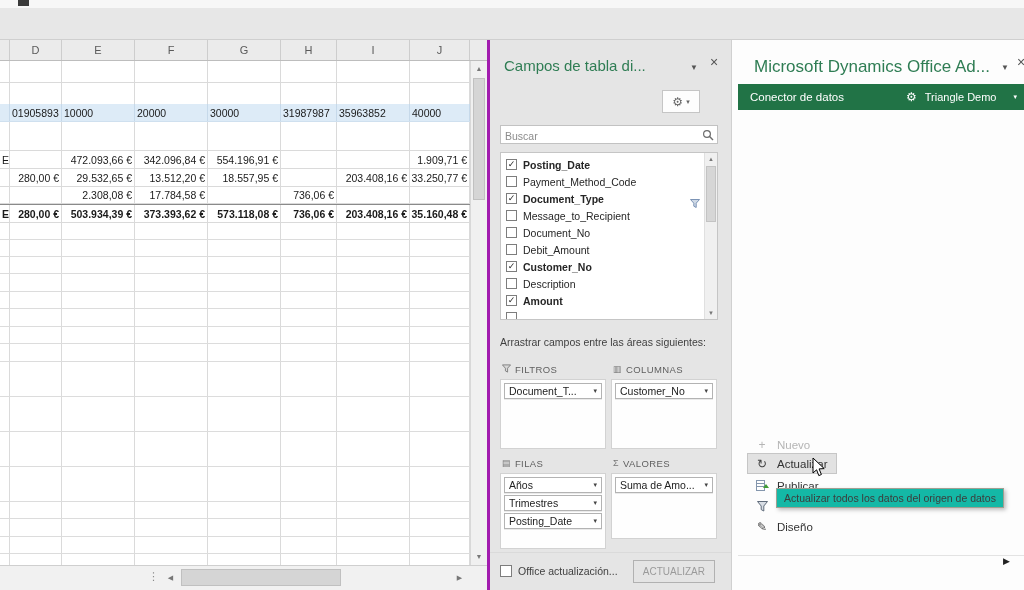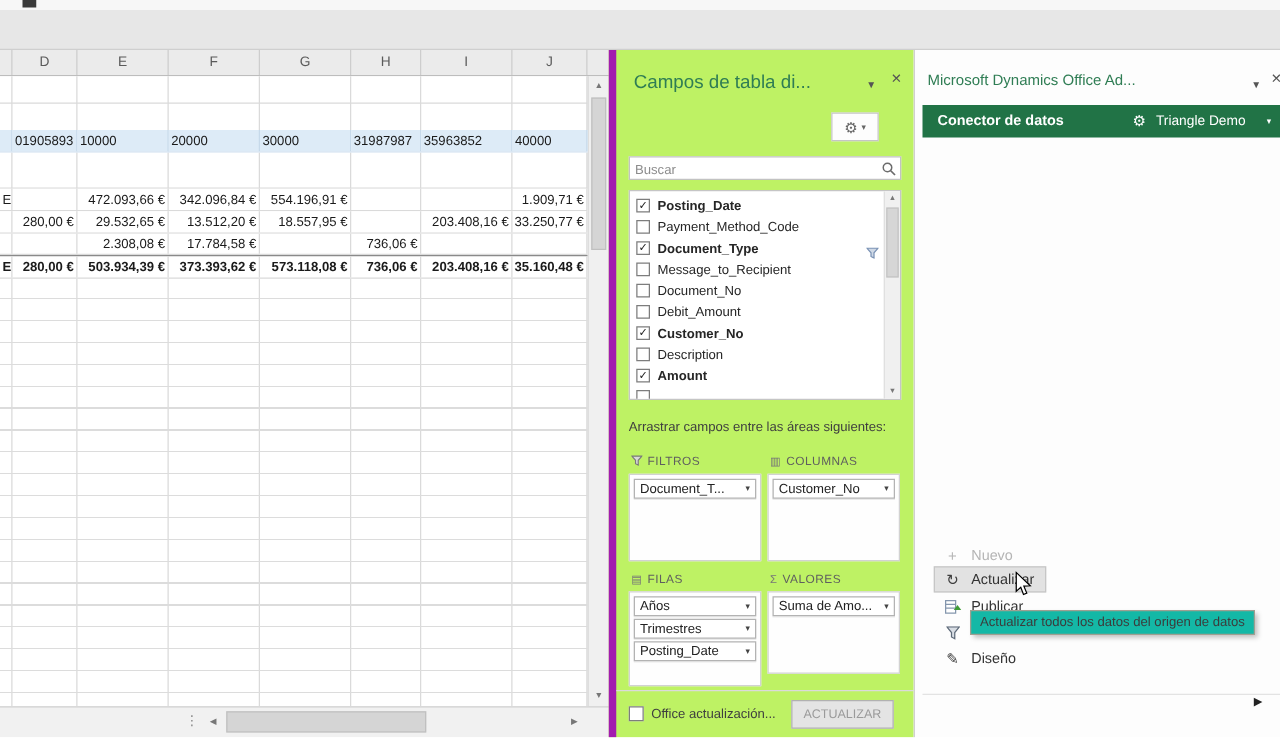--- a/index.html
+++ b/index.html
@@ -30,21 +30,21 @@
   .srow.total{font-weight:bold;border-top:1px solid #8a8a8a}
   .vscroll{position:absolute;left:470px;top:21px;width:17px;height:504px;background:#f0f0f0;border-left:1px solid #d8d8d8}
   .vs-arrow{position:absolute;left:0;right:0;height:16px;text-align:center;font-size:7px;line-height:16px;color:#777}
   .vs-thumb{position:absolute;left:2px;top:17px;width:12px;height:122px;background:#d5d5d5;border:1px solid #c0c0c0}
   .hbar{position:absolute;left:0;top:525px;width:487px;height:25px;background:#f1f1f1;border-top:1px solid #cfcfcf}
   .h-dots{position:absolute;left:148px;top:4px;font-size:11px;color:#8a8a8a}
   .h-arrow{position:absolute;top:3px;width:17px;height:17px;text-align:center;font-size:7px;line-height:17px;color:#777}
   .h-thumb{position:absolute;left:181px;top:3px;width:160px;height:17px;background:#d5d5d5;border:1px solid #c0c0c0}
 
   
-  .pivot{position:absolute;left:487px;top:40px;width:244px;height:550px;background:#bef264;border-left:6px solid #a21caf}
+  .pivot{position:absolute;left:487px;top:40px;width:244px;height:550px;background:#e5e5e5;border-left:3px solid #a21caf}
   .p-title{position:absolute;left:14px;top:17px;font-size:15px;color:#2f7d54;white-space:nowrap}
   .p-chev{position:absolute;left:200px;top:23px;font-size:8px;color:#555;cursor:default}
   .p-close{position:absolute;left:220px;top:14px;font-size:14px;color:#555}
   .p-sub{position:absolute;left:10px;top:48px;width:158px;font-size:10.5px;line-height:13px;color:#3c3c3c}
   .p-gearbtn{position:absolute;left:172px;top:50px;width:38px;height:23px;background:#fdfdfd;border:1px solid #c5c5c5;display:flex;align-items:center;justify-content:center;gap:3px}
   .p-gearbtn .g{font-size:12px;color:#666;line-height:1}
   .p-gearbtn .v{font-size:7px;color:#666}
   .p-search{position:absolute;left:10px;top:85px;width:218px;height:19px;background:#fff;border:1px solid #c2c2c2}
   .p-search-input{width:100%;height:100%;border:none;outline:none;background:transparent;font-size:10.5px;padding:0 18px 0 4px;color:#444;font-family:"Liberation Sans",sans-serif}
   .p-search-input::placeholder{color:#8c8c8c}
@@ -66,25 +66,25 @@
   .chip{height:16px;display:flex;align-items:center;justify-content:space-between;margin:2px 2px 1px 2px;padding:0 4px;background:#fff;border:1px solid #b3b3b3;box-shadow:0 1px 0 rgba(0,0,0,.08)}
   .chip-t{font-size:10.5px;color:#222;white-space:nowrap;overflow:hidden}
   .chip-d{font-size:7px;color:#444;margin-left:3px}
   .p-defer{position:absolute;left:0;top:512px;width:100%;height:38px;border-top:1px solid #dadada}
   .p-defer .cb{position:absolute;left:10px;top:12px;margin:0}
   .p-defer-label{position:absolute;left:28px;top:12px;font-size:10.5px;color:#3f3f3f;white-space:nowrap}
   .p-update{position:absolute;right:16px;top:7px;padding:5px 9px;background:#e4e4e4;border:1px solid #b1b1b1;color:#9a9a9a;font-size:10px}
 
   
   .dyn{position:absolute;left:731px;top:40px;width:293px;height:550px;background:#fdfdfd;border-left:1px solid #d0d0d0}
-  .d-title{position:absolute;left:10px;top:17px;font-size:12px;color:#2f7d54;white-space:nowrap}
+  .d-title{position:absolute;left:22px;top:17px;font-size:17px;color:#2f7d54;white-space:nowrap}
   .d-chev{position:absolute;left:269px;top:23px;font-size:8px;color:#555}
   .d-close{position:absolute;left:285px;top:14px;font-size:14px;color:#555}
   .d-bar{position:absolute;left:6px;top:44px;width:287px;height:26px;background:#217346;display:flex;align-items:center;color:#fff}
-  .d-bar-title{margin-left:12px;font-size:11.5px;font-weight:bold;flex:1}
+  .d-bar-title{margin-left:12px;font-size:11.5px;font-weight:normal;flex:1}
   .d-bar-gear{font-size:12px;margin-right:8px;line-height:1}
   .d-bar-company{font-size:11px;margin-right:17px}
   .d-bar-chev{font-size:7px;margin-right:8px}
   .d-content-line{position:absolute;left:6px;top:515px;width:287px;height:1px;background:#e3e3e3}
   .d-highlight{position:absolute;left:15px;top:413px;width:90px;height:21px;background:#e2e2e2;border:1px solid #c6c6c6}
   .d-item{position:absolute;left:22px;height:19px;display:flex;align-items:center}
   .d-ic{width:16px;display:flex;justify-content:center;font-size:12px;color:#3f3f3f;line-height:1}
   .d-lb{margin-left:7px;font-size:11.5px;color:#333;white-space:nowrap}
   .d-item.disabled .d-ic,.d-item.disabled .d-lb{color:#b5b5b5}
   .d-tooltip{position:absolute;left:44px;top:448px;background:#14b8a6;border:1px solid #9f9f91;box-shadow:2px 2px 4px rgba(0,0,0,.25);font-size:10.5px;color:#3c3c3c;padding:3px 7px;white-space:nowrap;z-index:10}

